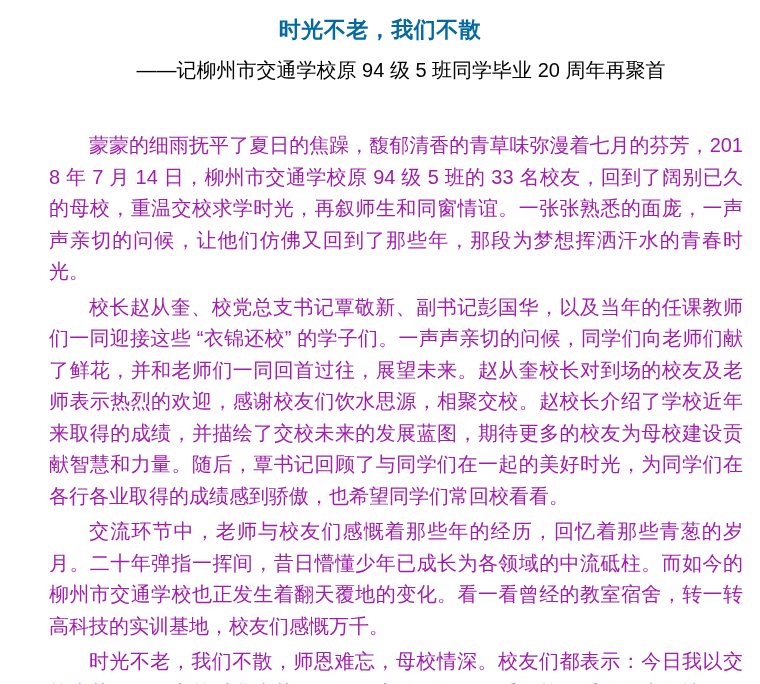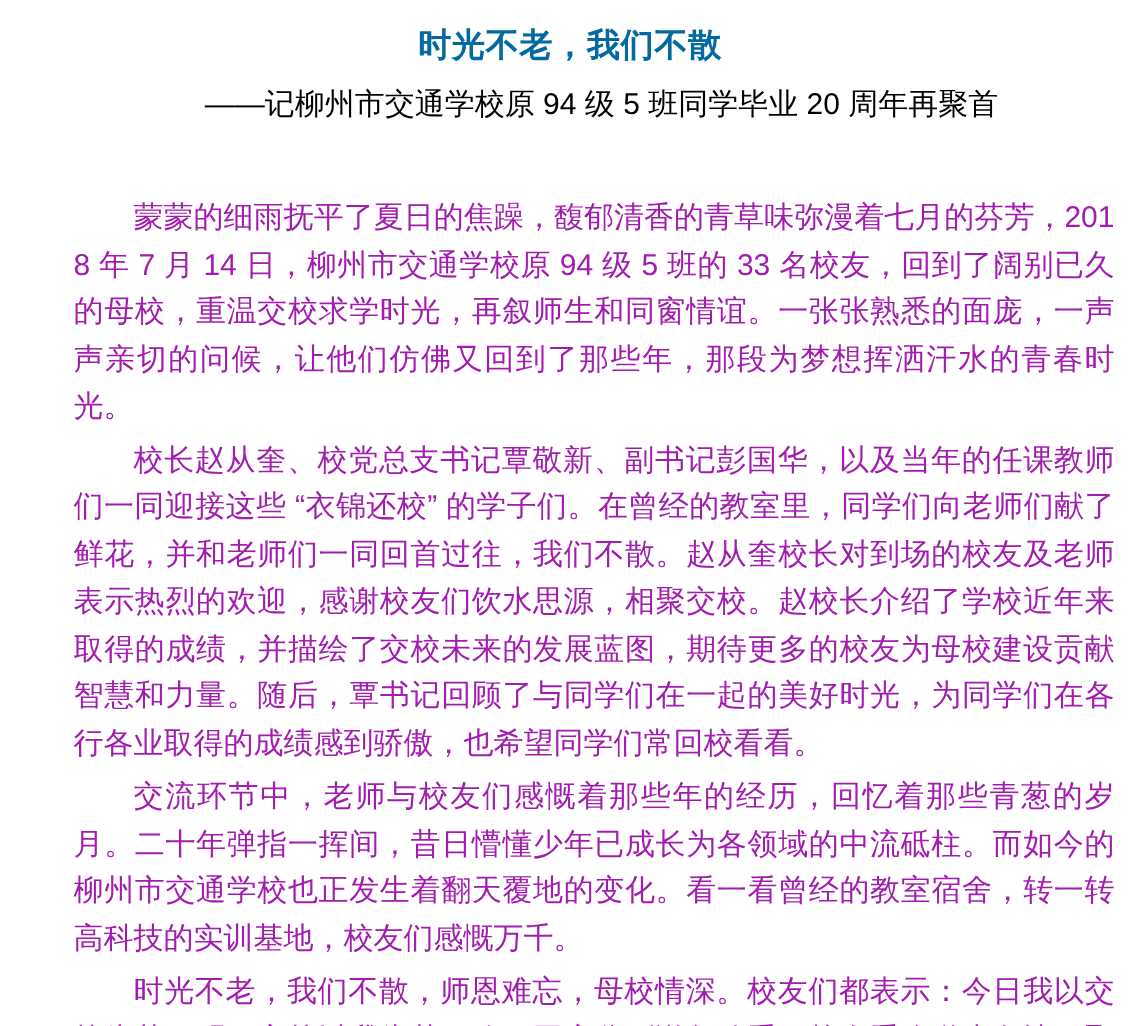--- a/index.html
+++ b/index.html
@@ -55,17 +55,17 @@
   }
 </style>
 </head>
 <body>
 
 <div class="page">
   <h1 class="doc-title">时光不老，我们不散</h1>
   <div class="doc-subtitle">——记柳州市交通学校原 94 级 5 班同学毕业 20 周年再聚首</div>
   <div class="doc-body">
       <p>蒙蒙的细雨抚平了夏日的焦躁，馥郁清香的青草味弥漫着七月的芬芳，2018 年 7 月 14 日，柳州市交通学校原 94 级 5 班的 33 名校友，回到了阔别已久的母校，重温交校求学时光，再叙师生和同窗情谊。一张张熟悉的面庞，一声声亲切的问候，让他们仿佛又回到了那些年，那段为梦想挥洒汗水的青春时光。</p>
-      <p>校长赵从奎、校党总支书记覃敬新、副书记彭国华，以及当年的任课教师们一同迎接这些 “衣锦还校” 的学子们。在曾经的教室里，同学们向老师们献了鲜花，并和老师们一同回首过往，我们不散。赵从奎校长对到场的校友及老师表示热烈的欢迎，感谢校友们饮水思源，相聚交校。赵校长介绍了学校近年来取得的成绩，并描绘了交校未来的发展蓝图，期待更多的校友为母校建设贡献智慧和力量。随后，覃书记回顾了与同学们在一起的美好时光，为同学们在各行各业取得的成绩感到骄傲，也希望同学们常回校看看。</p>
+      <p>校长赵从奎、校党总支书记覃敬新、副书记彭国华，以及当年的任课教师们一同迎接这些 “衣锦还校” 的学子们。一声声亲切的问候，同学们向老师们献了鲜花，并和老师们一同回首过往，展望未来。赵从奎校长对到场的校友及老师表示热烈的欢迎，感谢校友们饮水思源，相聚交校。赵校长介绍了学校近年来取得的成绩，并描绘了交校未来的发展蓝图，期待更多的校友为母校建设贡献智慧和力量。随后，覃书记回顾了与同学们在一起的美好时光，为同学们在各行各业取得的成绩感到骄傲，也希望同学们常回校看看。</p>
       <p>交流环节中，老师与校友们感慨着那些年的经历，回忆着那些青葱的岁月。二十年弹指一挥间，昔日懵懂少年已成长为各领域的中流砥柱。而如今的柳州市交通学校也正发生着翻天覆地的变化。看一看曾经的教室宿舍，转一转高科技的实训基地，校友们感慨万千。</p>
       <p>时光不老，我们不散，师恩难忘，母校情深。校友们都表示：今日我以交校为荣，明日交校以我为荣。昨日同窗分别说句珍重，校友重逢道声久违。聚是一</p>
     </div>
 </div>
 
 </body></html>

